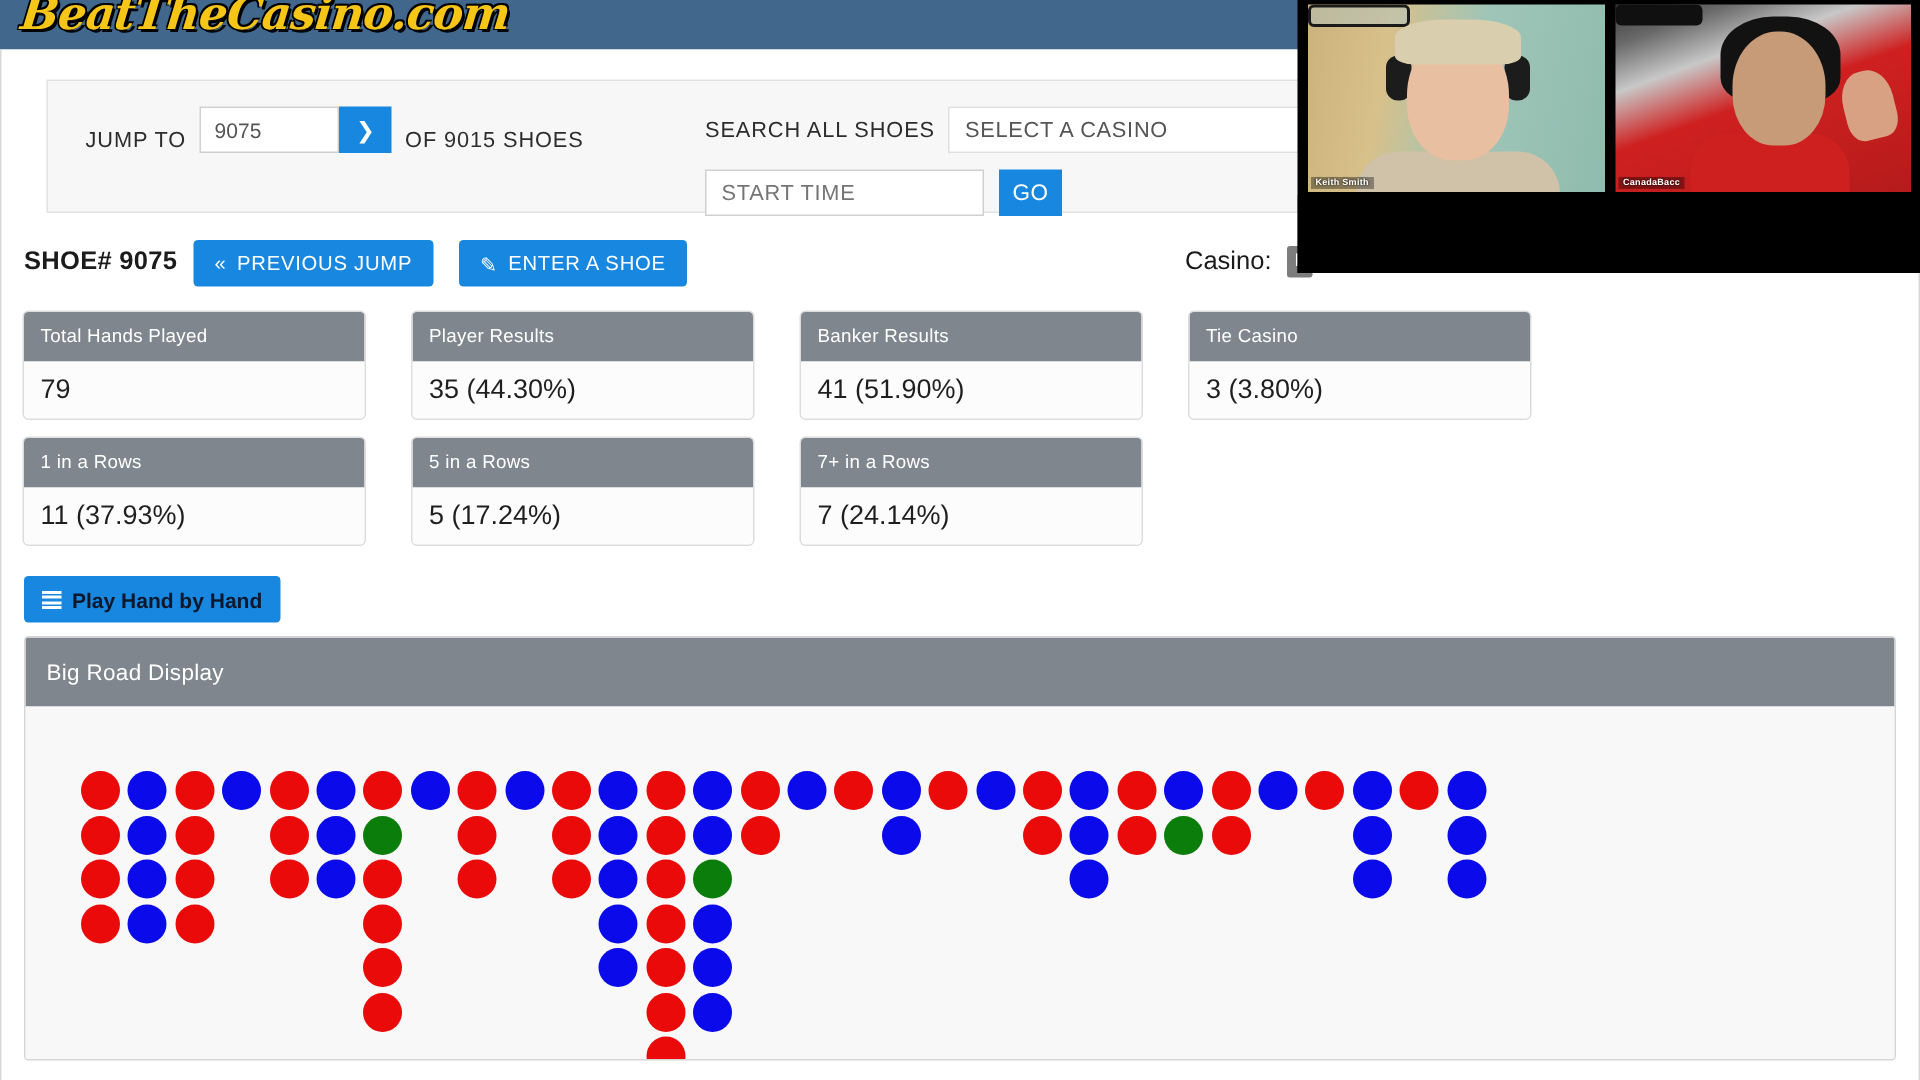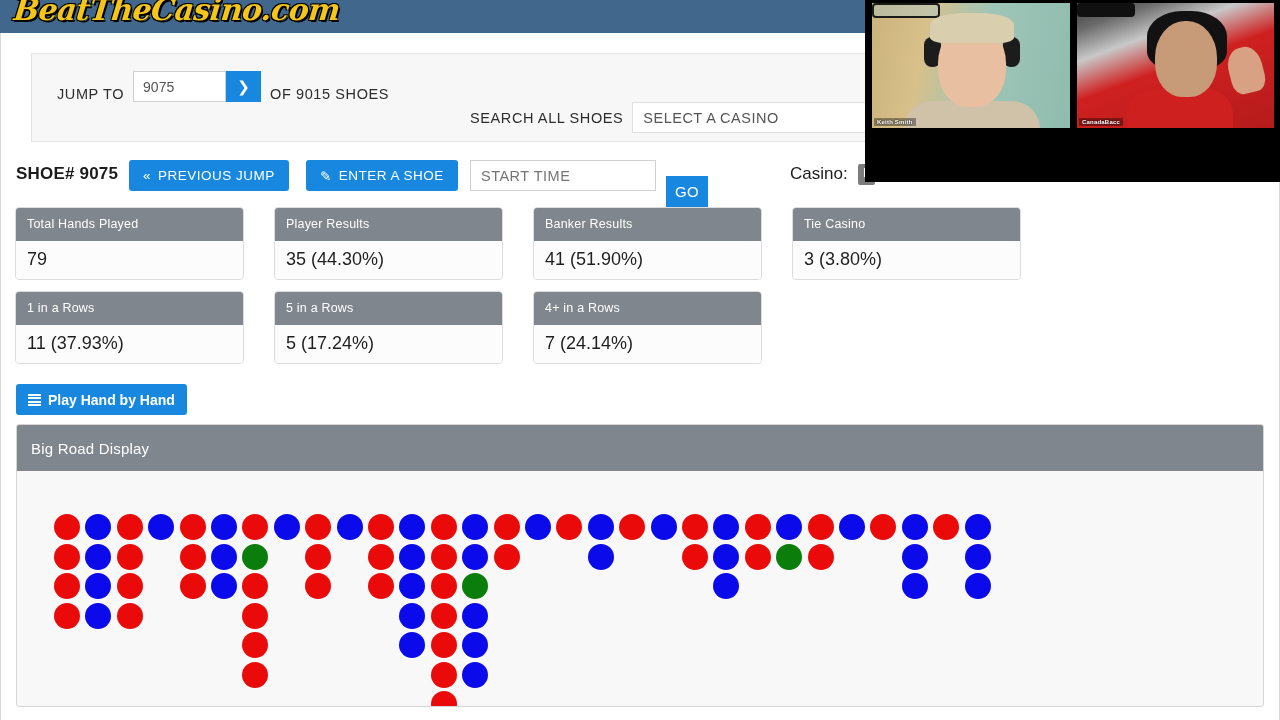--- a/index.html
+++ b/index.html
@@ -48,35 +48,35 @@
     width: 93px; height: 31px; border:1px solid #d0d0d0; background:#fff;
     font-size: 14px; color:#555; padding: 0 9px; outline:none;
     font-family: "Liberation Sans", sans-serif;
   }
   .jump-go {
     width: 35px; height: 31px; background:#1787e0; border:none; color:#fff;
     font-size: 15px; cursor:pointer; display:flex; align-items:center; justify-content:center;
     margin-left:-9px;
   }
   .searchcol { position:absolute; left:438px; top:17px; }
-  .searchrow1 { display:flex; align-items:center; gap:9px;margin-top:31px; }
+  .searchrow1 { display:flex; align-items:center; gap:9px; }
   .casino-select {
     width: 435px; height: 31px; border:1px solid #e0e0e0; background:#fff;
     font-size:14.5px; color:#555; padding:0 10px; display:flex; align-items:center;
     letter-spacing:.5px;
   }
   .searchrow2 { display:flex; align-items:center; gap:10px; margin-top:11px; margin-left:0px; }
   .time-input {
     width: 186px; height: 31px; border:1px solid #d0d0d0; background:#fff;
     font-size:14.5px; color:#9a9a9a; padding:0 10px; outline:none;
     letter-spacing:.5px; font-family:"Liberation Sans", sans-serif;
   }
   .go-btn {
     width: 42px; height: 31px; background:#1787e0; color:#fff; border:none;
-    font-size:15px; cursor:pointer; letter-spacing:.4px;margin-top:32px;
+    font-size:15px; cursor:pointer; letter-spacing:.4px;
   }
 
   
   .shoerow { position:absolute; left:0; top:160px; width:1280px; height:32px; }
   .shoe-num {
     position:absolute; left:16px; top:4px;
     font-size:17px; font-weight:bold; color:#1b1b1b; letter-spacing:.2px;
   }
   .btn {
     position:absolute; top:0; height:31px; background:#1787e0; color:#fff;
@@ -110,21 +110,21 @@
   }
   .card-bd {
     background:#fcfcfc; color:#1f1f1f; font-size:18px;
     padding:8px 11px 9px 11px;
   }
   .cards-row2 { margin-top:11px; }
 
   
   .play-btn {
     position:absolute; left:16px; top:384px; height:31px;
-    background:#1787e0; color:#ffffff; border:none; border-radius:3px;
+    background:#1787e0; color:#0f172a; border:none; border-radius:3px;
     font-size:14px; display:flex; align-items:center; gap:7px;
     padding:0 12px; cursor:pointer; font-weight:bold;
     font-family:"Liberation Sans", sans-serif;
   }
   .grid-icon { display:inline-block; width:13px; height:12px; position:relative; }
   .grid-icon i {
     position:absolute; left:0; width:13px; height:2px; background:#fff; display:block;
   }
   .grid-icon i:nth-child(1){top:0}
   .grid-icon i:nth-child(2){top:3.5px}
@@ -250,21 +250,21 @@
     <div class="card-row cards-row2" id="statsRow2">
         <div class="card">
           <div class="card-hd">1 in a Rows</div>
           <div class="card-bd">11 (37.93%)</div>
         </div>
         <div class="card">
           <div class="card-hd">5 in a Rows</div>
           <div class="card-bd">5 (17.24%)</div>
         </div>
         <div class="card">
-          <div class="card-hd">4+ in a Rows</div>
+          <div class="card-hd">7+ in a Rows</div>
           <div class="card-bd">7 (24.14%)</div>
         </div>
       </div>
   </div>
 
   <button class="play-btn">
     <span class="grid-icon">
         <i></i>
         <i></i>
         <i></i>

